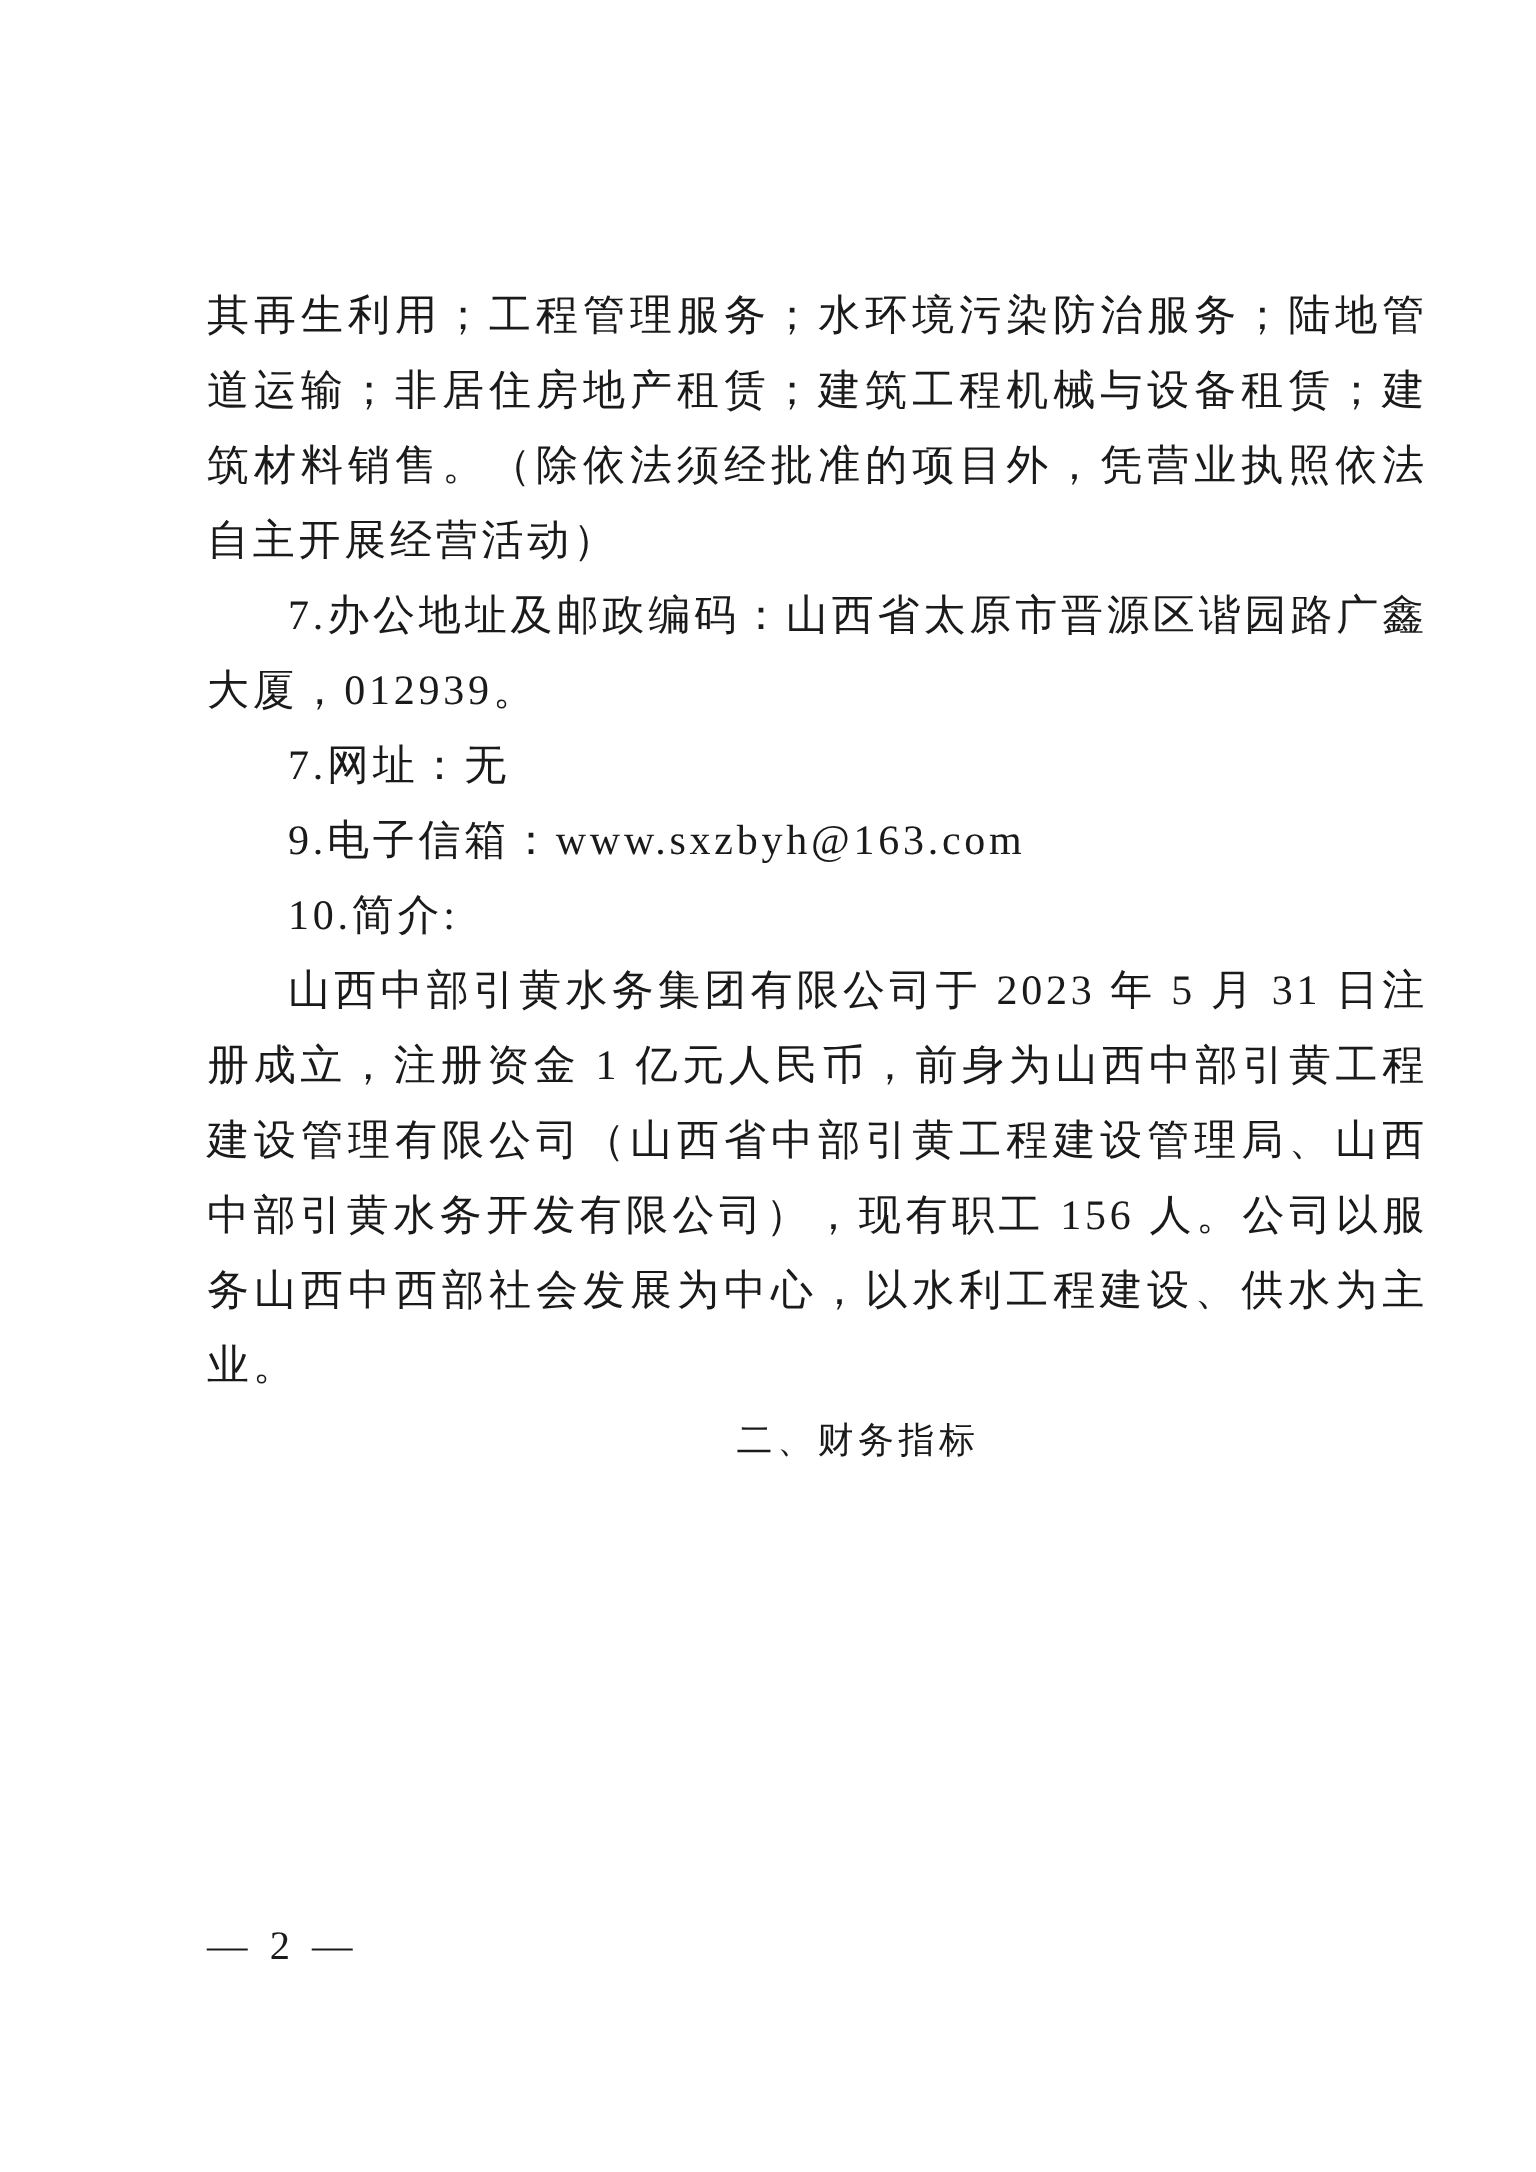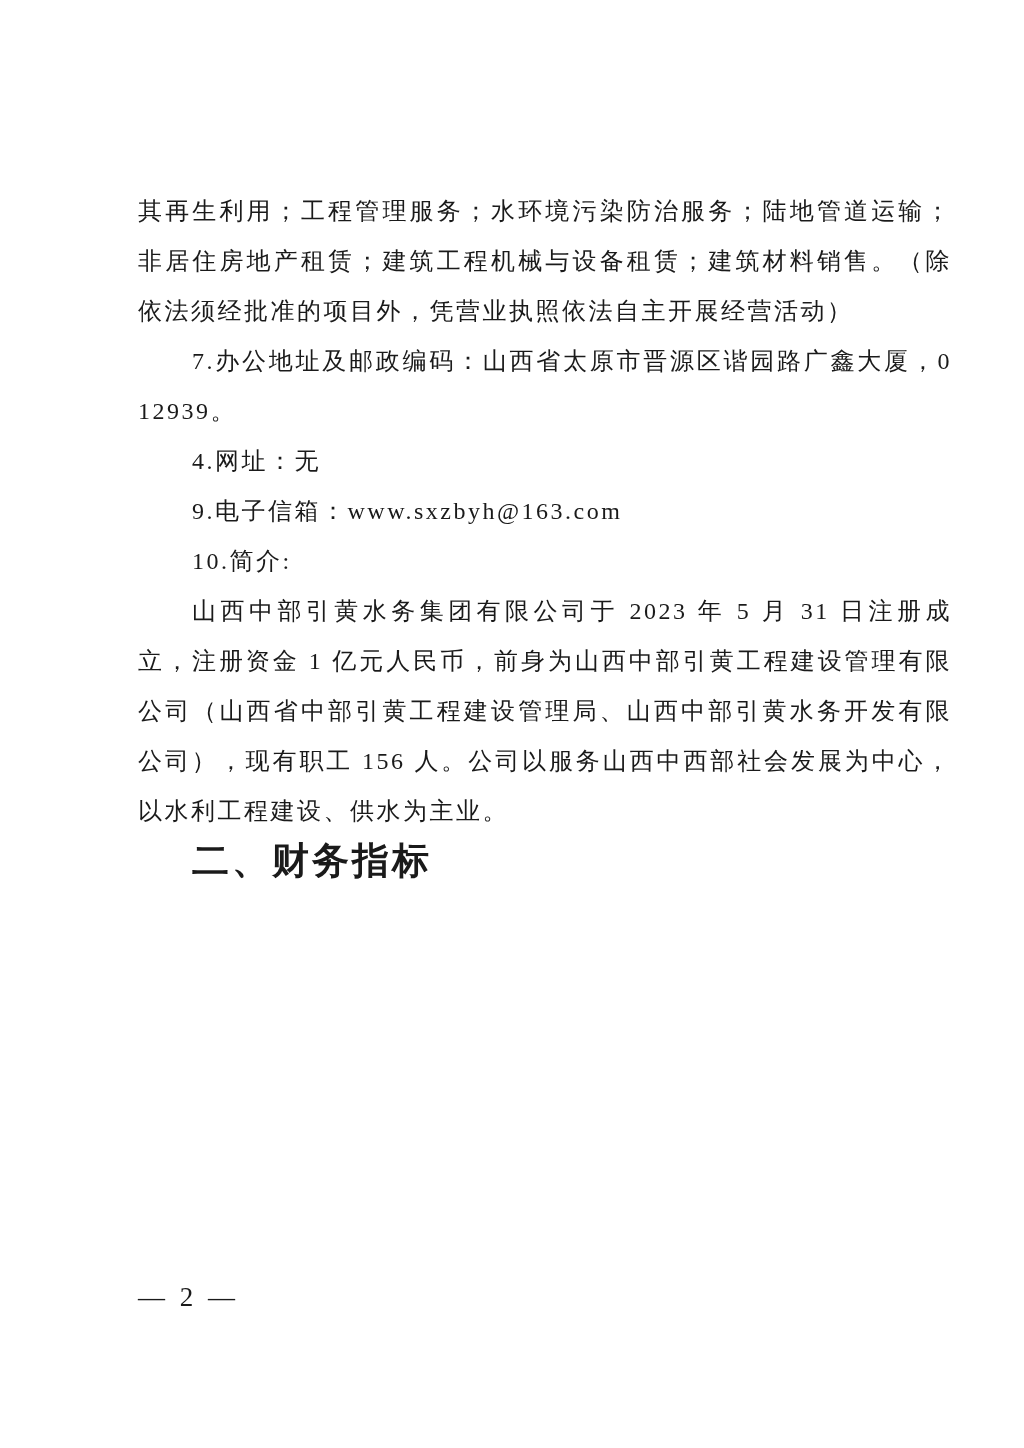--- a/index.html
+++ b/index.html
@@ -25,56 +25,56 @@
   }
   .doc-body {
     position: absolute;
     left: 138px;
     top: 186px;
     width: 814px;
   }
   .doc-body p {
     margin: 0;
     padding: 0;
-    font-size: 24px;
+    font-size: 28px;
     line-height: 50px;
     text-align: justify;
     text-justify: inter-character;
     letter-spacing: 2.5px;
     word-break: break-all;
     font-family: Liberation Serif, serif;
   }
   .doc-body p.indent {
     text-indent: 54px;
   }
   .doc-body p.heading-para {
     font-family: "Liberation Sans", "DejaVu Sans", sans-serif;
-    font-weight: 700;
-    font-size: 37px;
+    font-weight: 400;
+    font-size: 24px;
     letter-spacing: 3px;
-    text-align: left;
+    text-align: center;
   }
   .page-footer {
     position: absolute;
     left: 138px;
     top: 1272px;
     font-size: 27px;
     line-height: 50px;
     letter-spacing: 4px;
     color: #1a1a1a;
   }
 </style>
 </head>
 <body>
 
 <div class="page">
   <div class="doc-body">
 
   <p class="body-para">其再生利用；工程管理服务；水环境污染防治服务；陆地管道运输；非居住房地产租赁；建筑工程机械与设备租赁；建筑材料销售。（除依法须经批准的项目外，凭营业执照依法自主开展经营活动）</p>
       <p class="body-para indent">7.办公地址及邮政编码：山西省太原市晋源区谐园路广鑫大厦，012939。</p>
-      <p class="body-para indent">4.网址：无</p>
+      <p class="body-para indent">7.网址：无</p>
       <p class="body-para indent">9.电子信箱：www.sxzbyh@163.com</p>
       <p class="body-para indent">10.简介:</p>
       <p class="body-para indent">山西中部引黄水务集团有限公司于 2023 年 5 月 31 日注册成立，注册资金 1 亿元人民币，前身为山西中部引黄工程建设管理有限公司（山西省中部引黄工程建设管理局、山西中部引黄水务开发有限公司），现有职工 156 人。公司以服务山西中西部社会发展为中心，以水利工程建设、供水为主业。</p>
       <p class="heading-para indent">二、财务指标</p>
     </div>
   <div class="page-footer">— 2 —</div>
 </div>
 
 </body></html>

